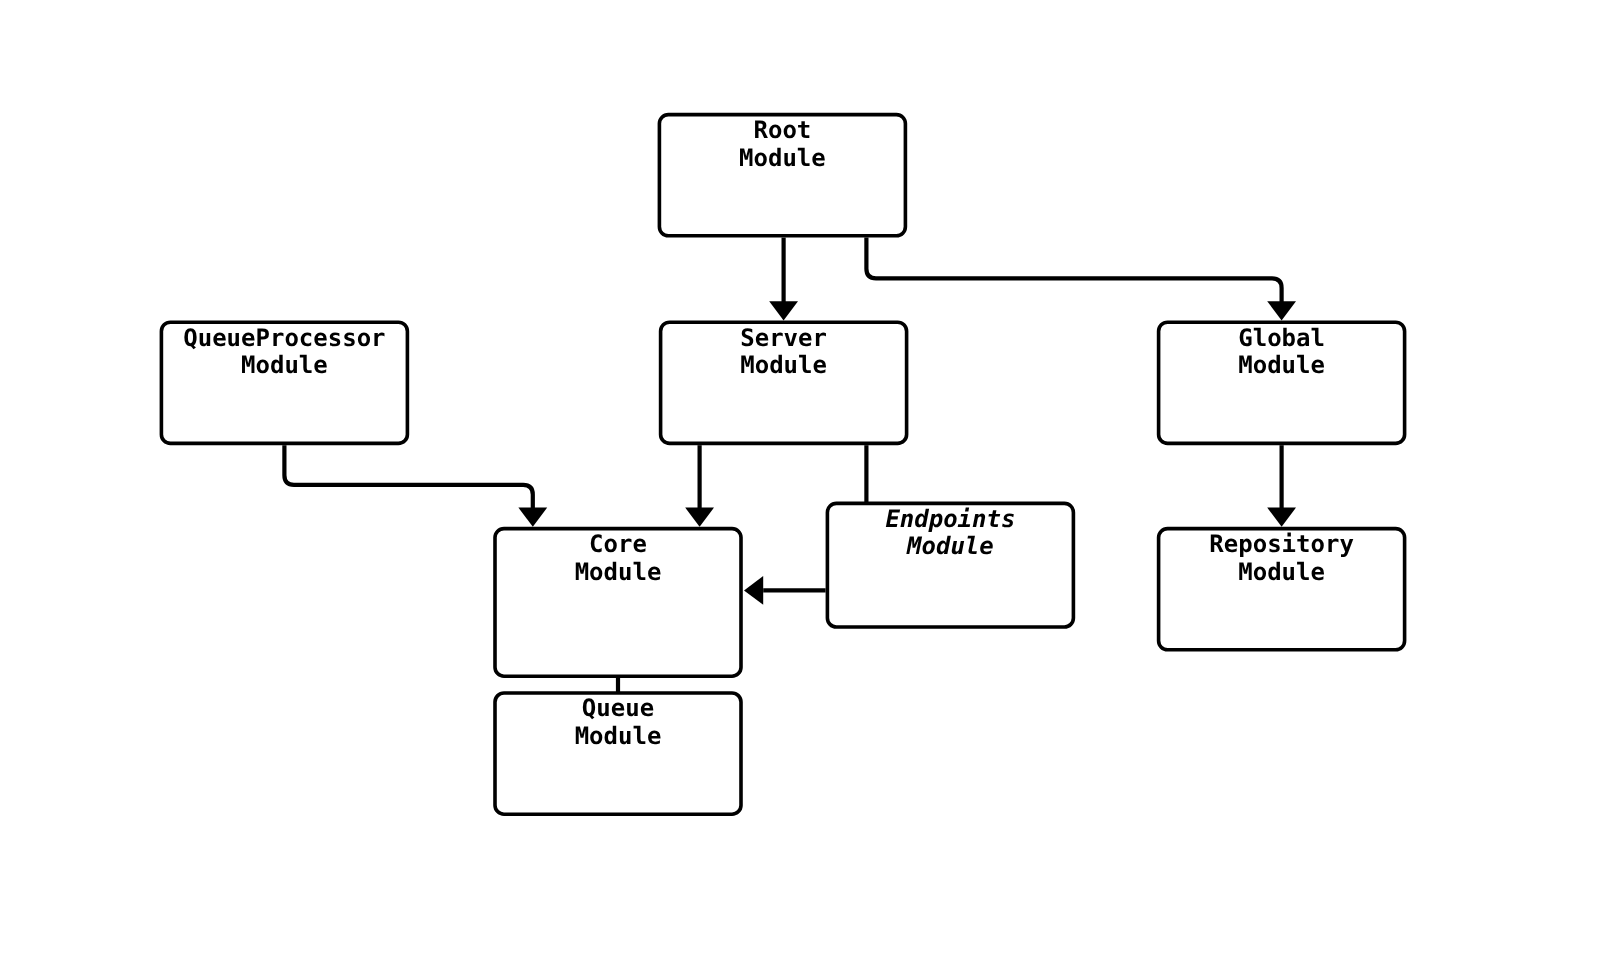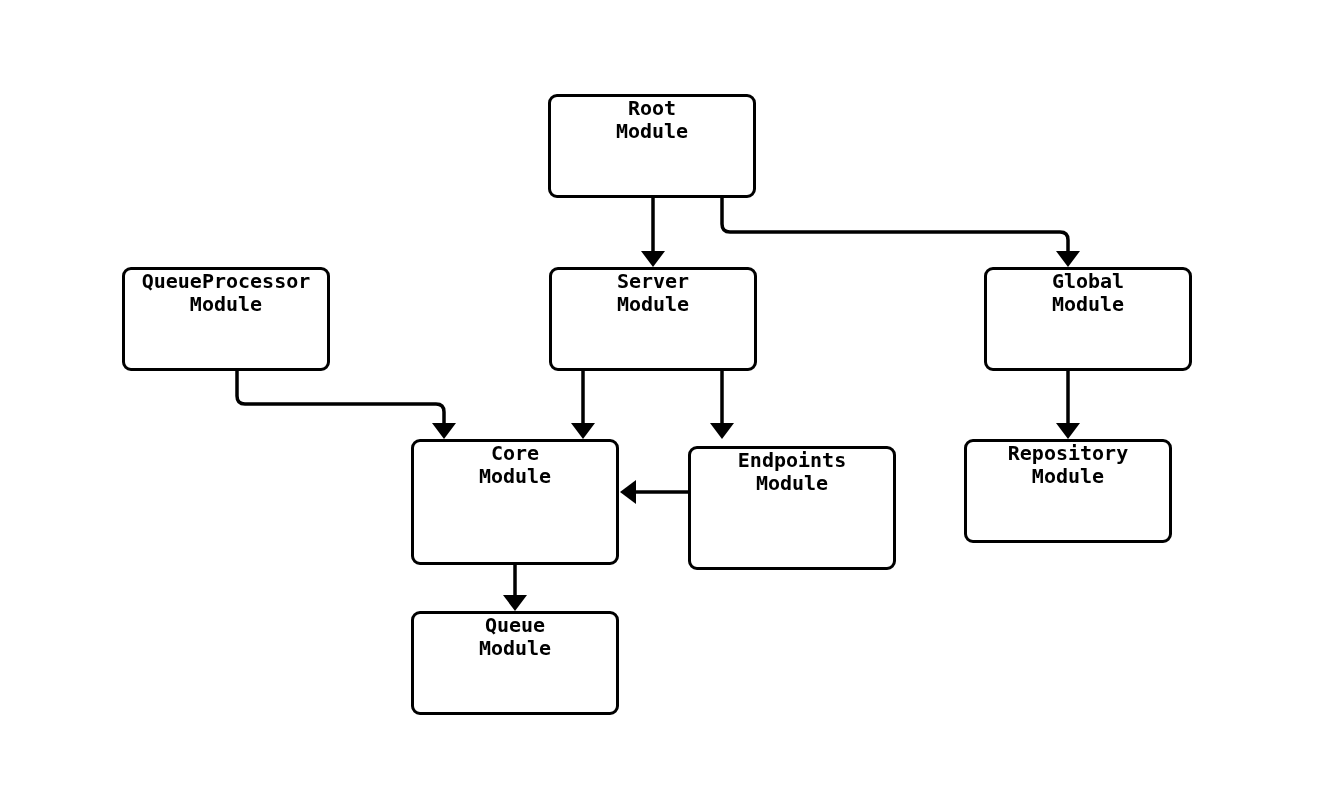--- a/index.html
+++ b/index.html
@@ -52,27 +52,27 @@
   .node .label {
     white-space: pre-line;
     text-align: center;
     color: var(--text);
     font-weight: bold;
     font-size: 20px;
     line-height: 23px;
   }
   
   .pos-root          { left: 548px;  top: 94px;  }
-  .pos-queueprocessor{ left: 122px;  top: 267px; }
+  .pos-queueprocessor{ left: 133px;  top: 267px; }
   .pos-server        { left: 549px;  top: 267px; }
-  .pos-global        { left: 964px;  top: 267px; margin-left: 20px; }
+  .pos-global        { left: 964px;  top: 267px; }
   .pos-core          { left: 411px;  top: 439px; height: 126px; }
-  .pos-endpoints     { left: 688px;  top: 446px; height: 124px; }
+  .pos-endpoints     { left: 688px;  top: 418px; height: 106px; font-style: italic; }
   .pos-repository    { left: 964px;  top: 439px; }
-  .pos-queue         { left: 411px;  top: 611px; }
+  .pos-queue         { left: 411px;  top: 576px; }
 </style>
 </head>
 <body>
 
 <div class="canvas">
 
   <svg class="edge-layer" viewBox="0 0 1337 809" xmlns="http://www.w3.org/2000/svg">
 
     <g>
       <path class="edge-line" d="M653,198 L653,252"></path>

